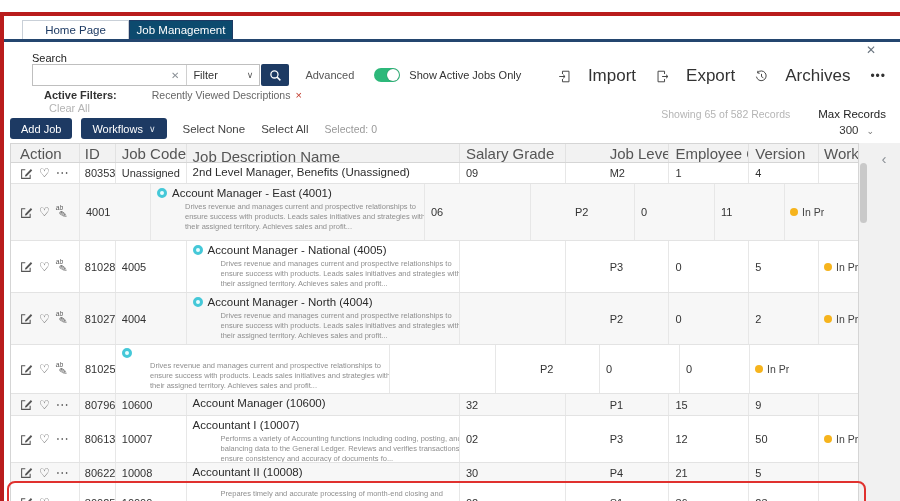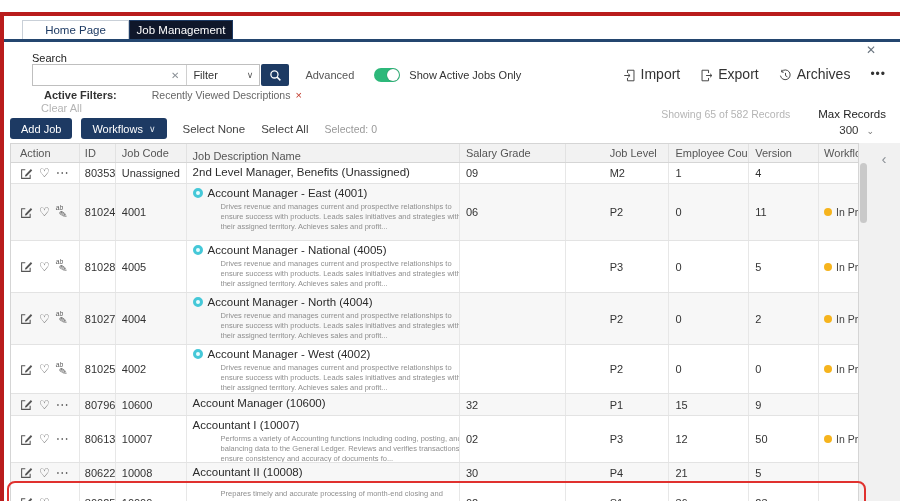--- a/index.html
+++ b/index.html
@@ -2,21 +2,21 @@
 <html><head>
 <meta charset="utf-8">
 <style>
   html,body{margin:0;padding:0;background:#fff;}
   body{width:900px;height:501px;font-family:"Liberation Sans",sans-serif;}
   .frame{position:relative;width:896px;height:497px;border:4px solid #b91c1c;background:#fff;overflow:hidden;margin-top:12px;}
 
   
   .tabbar{display:flex;align-items:flex-end;padding:4px 0 0 18px;border-bottom:3px solid #24466f;height:19px;background:#fff;}
   .tab{width:107px;height:19px;line-height:19px;text-align:center;font-size:11.5px;color:#1d3a63;background:#fff;border:1px solid #c9d0d8;border-bottom:none;box-sizing:border-box;cursor:pointer;}
-  .tab.active{width:104px;background:#0f172a;color:#fff;border-color:#1d3a63;}
+  .tab.active{width:104px;background:#0c4a6e;color:#fff;border-color:#1d3a63;}
   .close-x{position:absolute;top:27px;right:24px;font-size:12px;color:#6b7680;cursor:pointer;}
 
   
   .search-label{position:absolute;left:28px;top:36px;font-size:11px;color:#222;}
   .search-row{position:absolute;left:28px;top:48px;display:flex;align-items:center;height:22px;}
   .search-box{display:flex;align-items:center;border:1px solid #bfbfbf;height:20px;background:#fff;}
   .search-box input{border:none;outline:none;width:128px;height:16px;font-size:11px;padding:0 4px;font-family:"Liberation Sans",sans-serif;}
   .clear-x{color:#8a9096;font-size:10px;padding:0 7px 0 2px;cursor:pointer;}
   .filter-sel{display:flex;align-items:center;justify-content:space-between;width:60px;height:20px;border-left:1px solid #d0d0d0;padding:0 6px;cursor:pointer;}
   .filter-sel .f-label{font-size:11px;color:#333;}
@@ -24,25 +24,25 @@
   .search-btn{width:28px;height:22px;background:#1d3a63;border:none;border-radius:2px;display:flex;align-items:center;justify-content:center;cursor:pointer;margin-left:1px;}
   .advanced{margin-left:16px;font-size:11px;color:#555;cursor:pointer;}
   .toggle{position:relative;display:inline-block;width:26px;height:14px;border-radius:7px;background:#2db87a;margin-left:20px;cursor:pointer;}
   .toggle .knob{position:absolute;top:1px;right:1px;width:12px;height:12px;border-radius:50%;background:#fff;box-shadow:0 0 1px rgba(0,0,0,.45);}
   .toggle-label{margin-left:9px;font-size:11px;color:#333;}
 
   .filters-row{position:absolute;left:40px;top:73px;display:flex;align-items:center;}
   .af-label{font-size:11px;color:#333;font-weight:bold;}
   .chip{margin-left:15px;font-size:10.5px;color:#666;display:flex;align-items:center;padding-left:20px;}
   .chip-x{color:#c0392b;margin-left:5px;font-size:11px;cursor:pointer;}
-  .clear-all{position:absolute;left:37px;top:86px;font-size:11px;color:#b4b4b4;cursor:pointer;}
+  .clear-all{position:absolute;left:45px;top:86px;font-size:11px;color:#b4b4b4;cursor:pointer;}
 
   
   .header-actions{position:absolute;top:50px;right:14px;display:flex;align-items:center;gap:20px;}
-  .ha-item{display:flex;align-items:flex-end;gap:5px;font-size:14px;color:#333;cursor:pointer;}
+  .ha-item{display:flex;align-items:center;gap:17px;font-size:17px;color:#333;cursor:pointer;}
   .ha-dots{font-size:12px;letter-spacing:1px;color:#333;cursor:pointer;}
 
   
   .records-meta{position:absolute;top:92px;right:14px;text-align:right;}
   .meta-top{display:flex;align-items:baseline;justify-content:flex-end;}
   .showing{font-size:10.5px;color:#b5b5b5;margin-right:28px;}
   .maxrec{font-size:11.5px;color:#222;}
   .meta-bottom{margin-top:4px;margin-right:12px;font-size:11.5px;color:#333;cursor:pointer;}
   .meta-bottom .chev{margin-left:8px;color:#777;}
 
@@ -50,21 +50,21 @@
   .toolbar{position:absolute;left:6px;top:102px;display:flex;align-items:center;}
   .btn{background:#1d3a63;color:#fff;border:none;border-radius:3px;height:21px;font-size:11px;padding:0 11px;cursor:pointer;font-family:"Liberation Sans",sans-serif;display:flex;align-items:center;gap:6px;}
   .btn + .btn{margin-left:9px;}
   .btn .chev{color:#dfe6ee;}
   .sel-link{margin-left:16px;font-size:11.5px;color:#444;cursor:pointer;}
   .sel-count{margin-left:16px;font-size:10.5px;color:#999;}
 
   
   .table{position:absolute;left:6px;top:127px;width:849px;}
   .thead{display:flex;height:20px;background:#f2f2f2;border:1px solid #d5d5d5;box-sizing:border-box;}
-  .th{font-size:11px;color:#555;padding-left:6px;line-height:19px;box-sizing:border-box;overflow:hidden;white-space:nowrap;border-left:1px solid #e2e2e2;cursor:pointer;}
+  .th{font-size:15px;color:#555;padding-left:6px;line-height:19px;box-sizing:border-box;overflow:hidden;white-space:nowrap;border-left:1px solid #e2e2e2;cursor:pointer;}
   .th:first-child{border-left:none;}
   .tbody{border-left:1px solid #d5d5d5;border-right:1px solid #d5d5d5;}
   .trow{display:flex;background:#fff;border-bottom:1px solid #e3e3e3;overflow:hidden;box-sizing:border-box;}
   .trow.alt{background:#f7f7f7;}
   .td{box-sizing:border-box;border-left:1px solid #e7e7e7;display:flex;align-items:center;font-size:11px;color:#333;padding-left:6px;overflow:hidden;}
   .td:first-child{border-left:none;}
   .c-action{width:68px;gap:6px;padding-left:9px;}
   .c-id{width:36px;padding-left:5px;}
   .c-code{width:71px;}
   .c-name{width:274px;display:block;padding:3px 4px 0 6px;}
@@ -238,21 +238,20 @@
                 <path d="M12.5 9.5V14H2V3.5h4.5" fill="none" stroke="#555" stroke-width="1.3"></path>
                 <path d="M6.5 9.7l6.9-7.1 1.6 1.6-6.9 7.1-2.1.5z" fill="#555"></path>
               </svg>
             </span>
             <span class="ico heart">♡</span>
             <span class="ico abpen">
               <i>ab</i>
               <b>✎</b>
             </span>
           </div>
-          <div class="td c-id">81024</div>
           <div class="td c-code">4001</div>
           <div class="td c-name">
             <div class="jd-title">
               <span class="badge"></span>
               <span>Account Manager - East (4001)</span>
             </div>
             <div class="jd-desc">Drives revenue and manages current and prospective relationships to ensure success with products.  Leads sales initiatives and strategies within their assigned territory.  Achieves sales and profit...</div>
           </div>
           <div class="td c-sal">06</div>
           <div class="td c-lvl">P2</div>
@@ -335,25 +334,23 @@
                 <path d="M6.5 9.7l6.9-7.1 1.6 1.6-6.9 7.1-2.1.5z" fill="#555"></path>
               </svg>
             </span>
             <span class="ico heart">♡</span>
             <span class="ico abpen">
               <i>ab</i>
               <b>✎</b>
             </span>
           </div>
           <div class="td c-id">81025</div>
-          <div class="td c-code">4002</div>
           <div class="td c-name">
             <div class="jd-title">
               <span class="badge"></span>
-              <span>Account Manager - West (4002)</span>
             </div>
             <div class="jd-desc">Drives revenue and manages current and prospective relationships to ensure success with products.  Leads sales initiatives and strategies within their assigned territory.  Achieves sales and profit...</div>
           </div>
           <div class="td c-sal"></div>
           <div class="td c-lvl">P2</div>
           <div class="td c-cnt">0</div>
           <div class="td c-ver">0</div>
           <div class="td c-status">
             <span class="dot"></span>
             <span class="st-text">In Progress</span>

